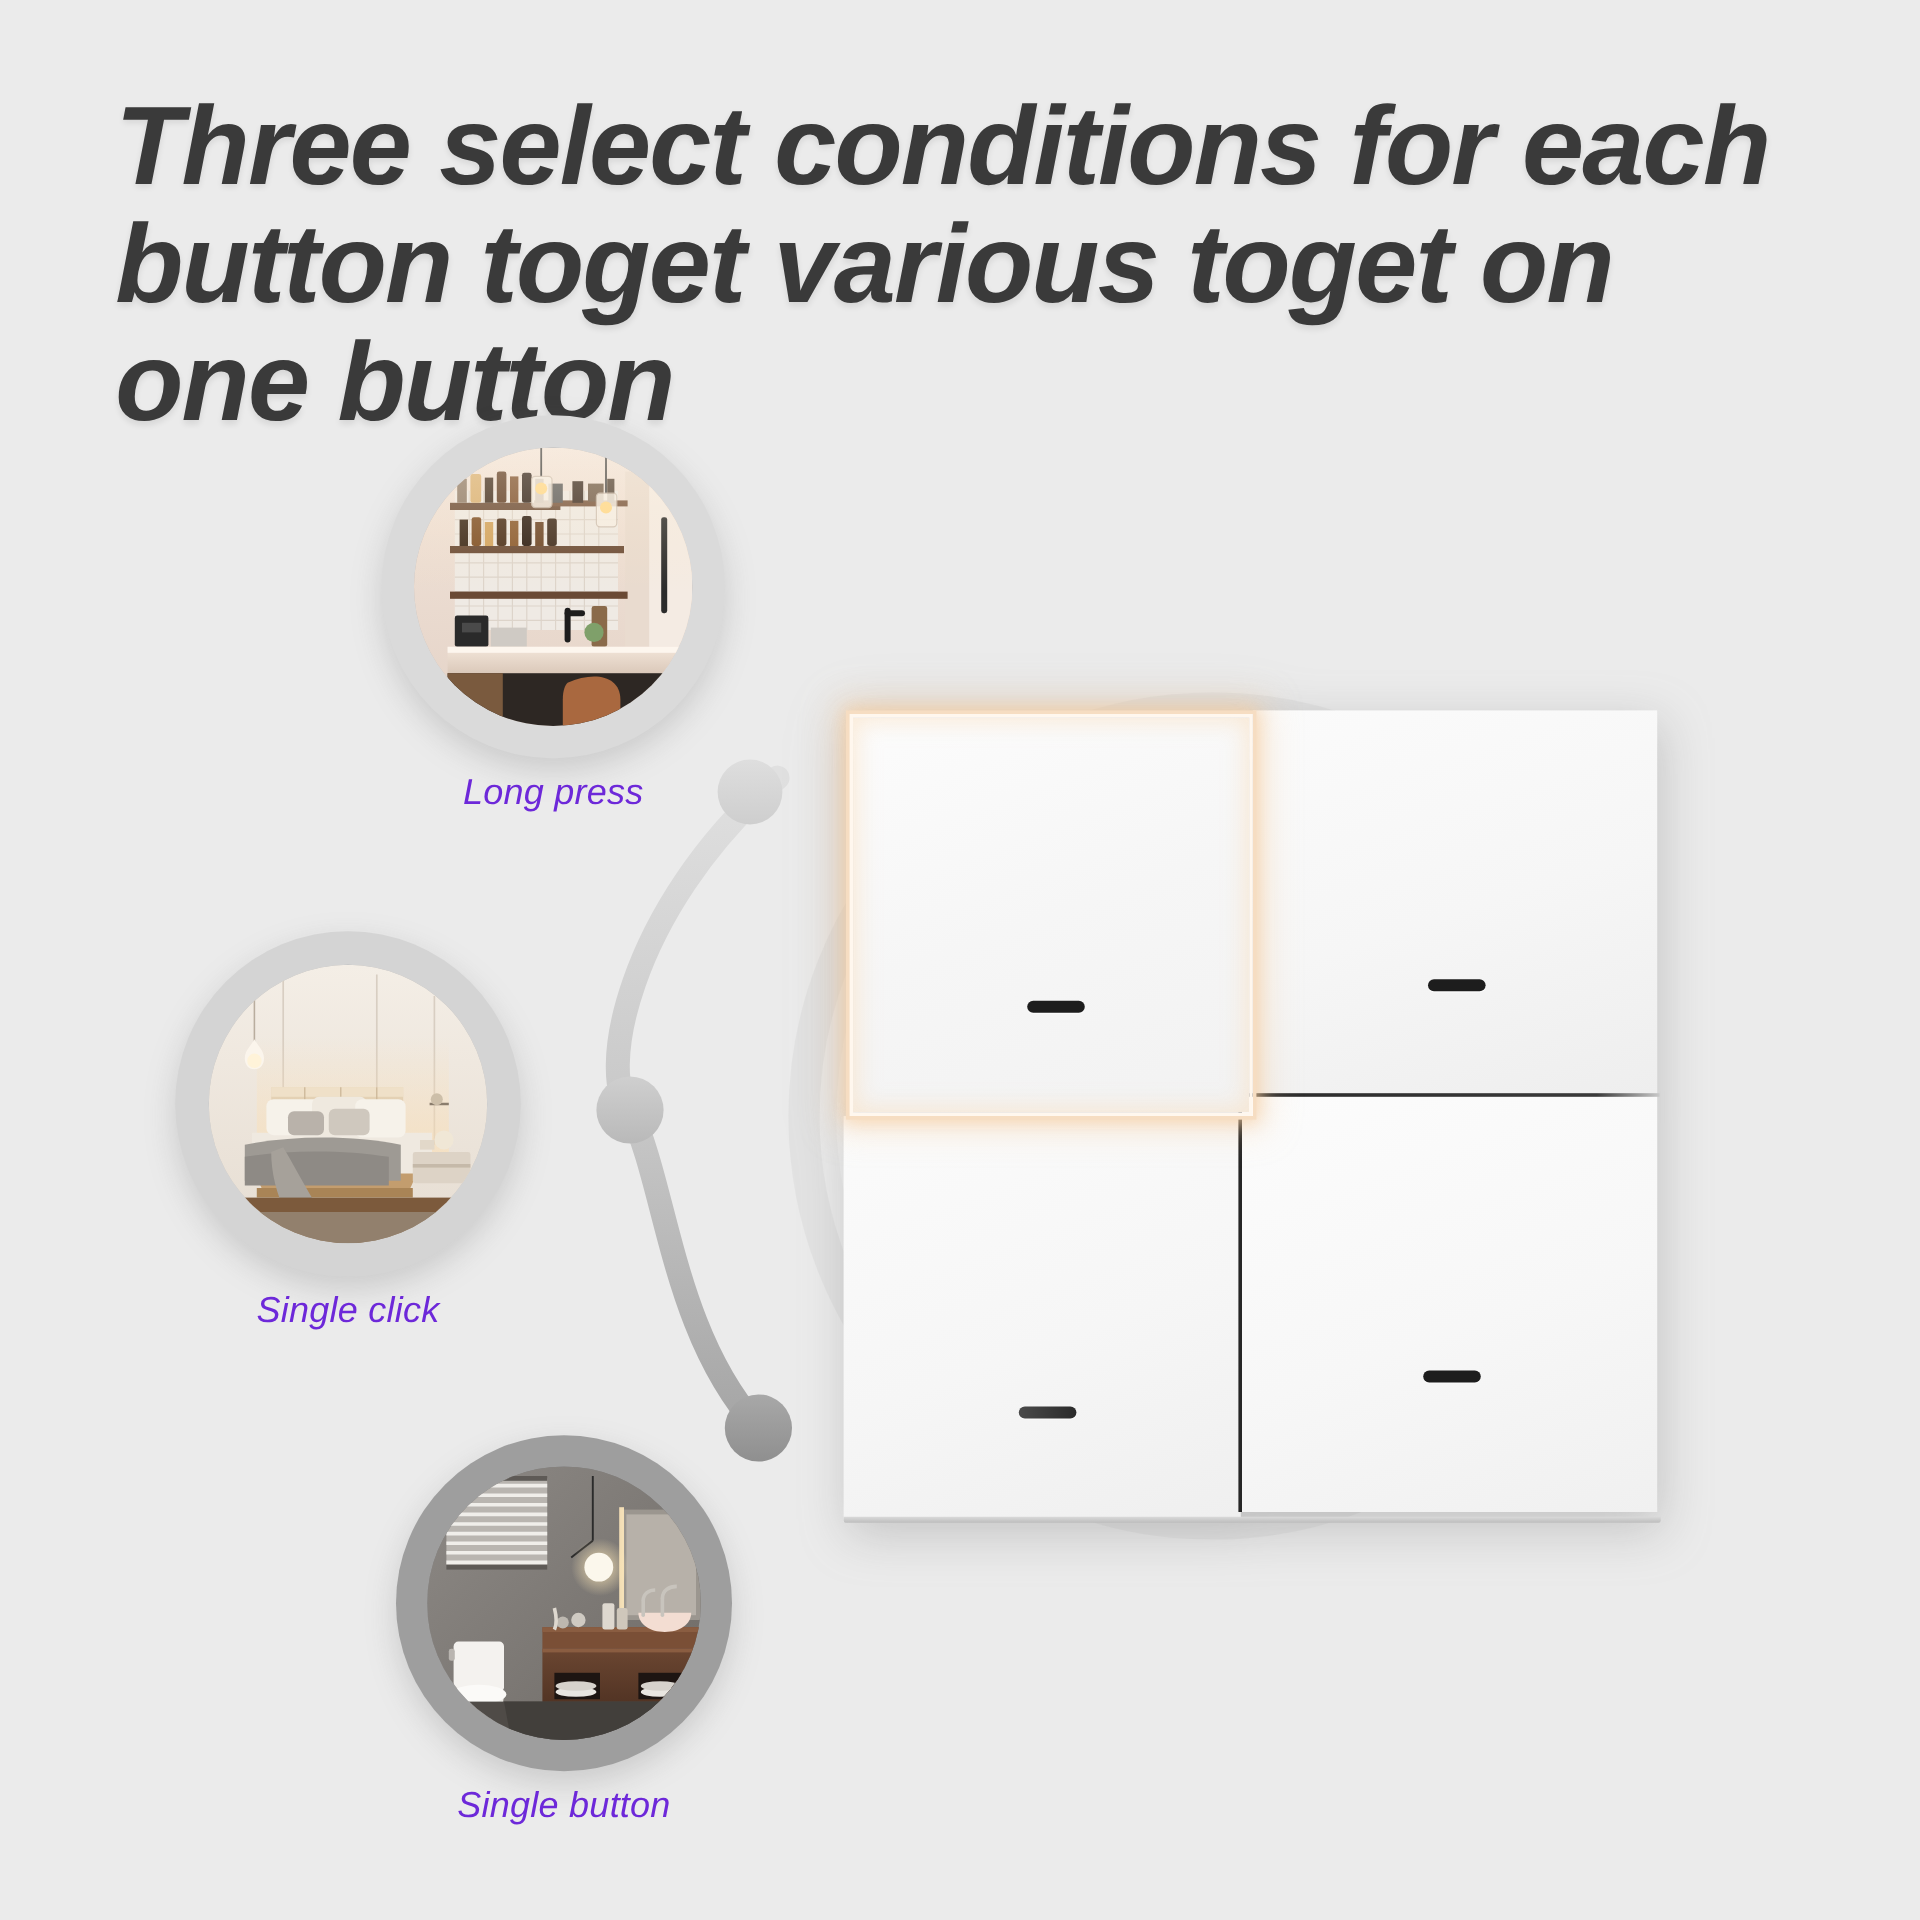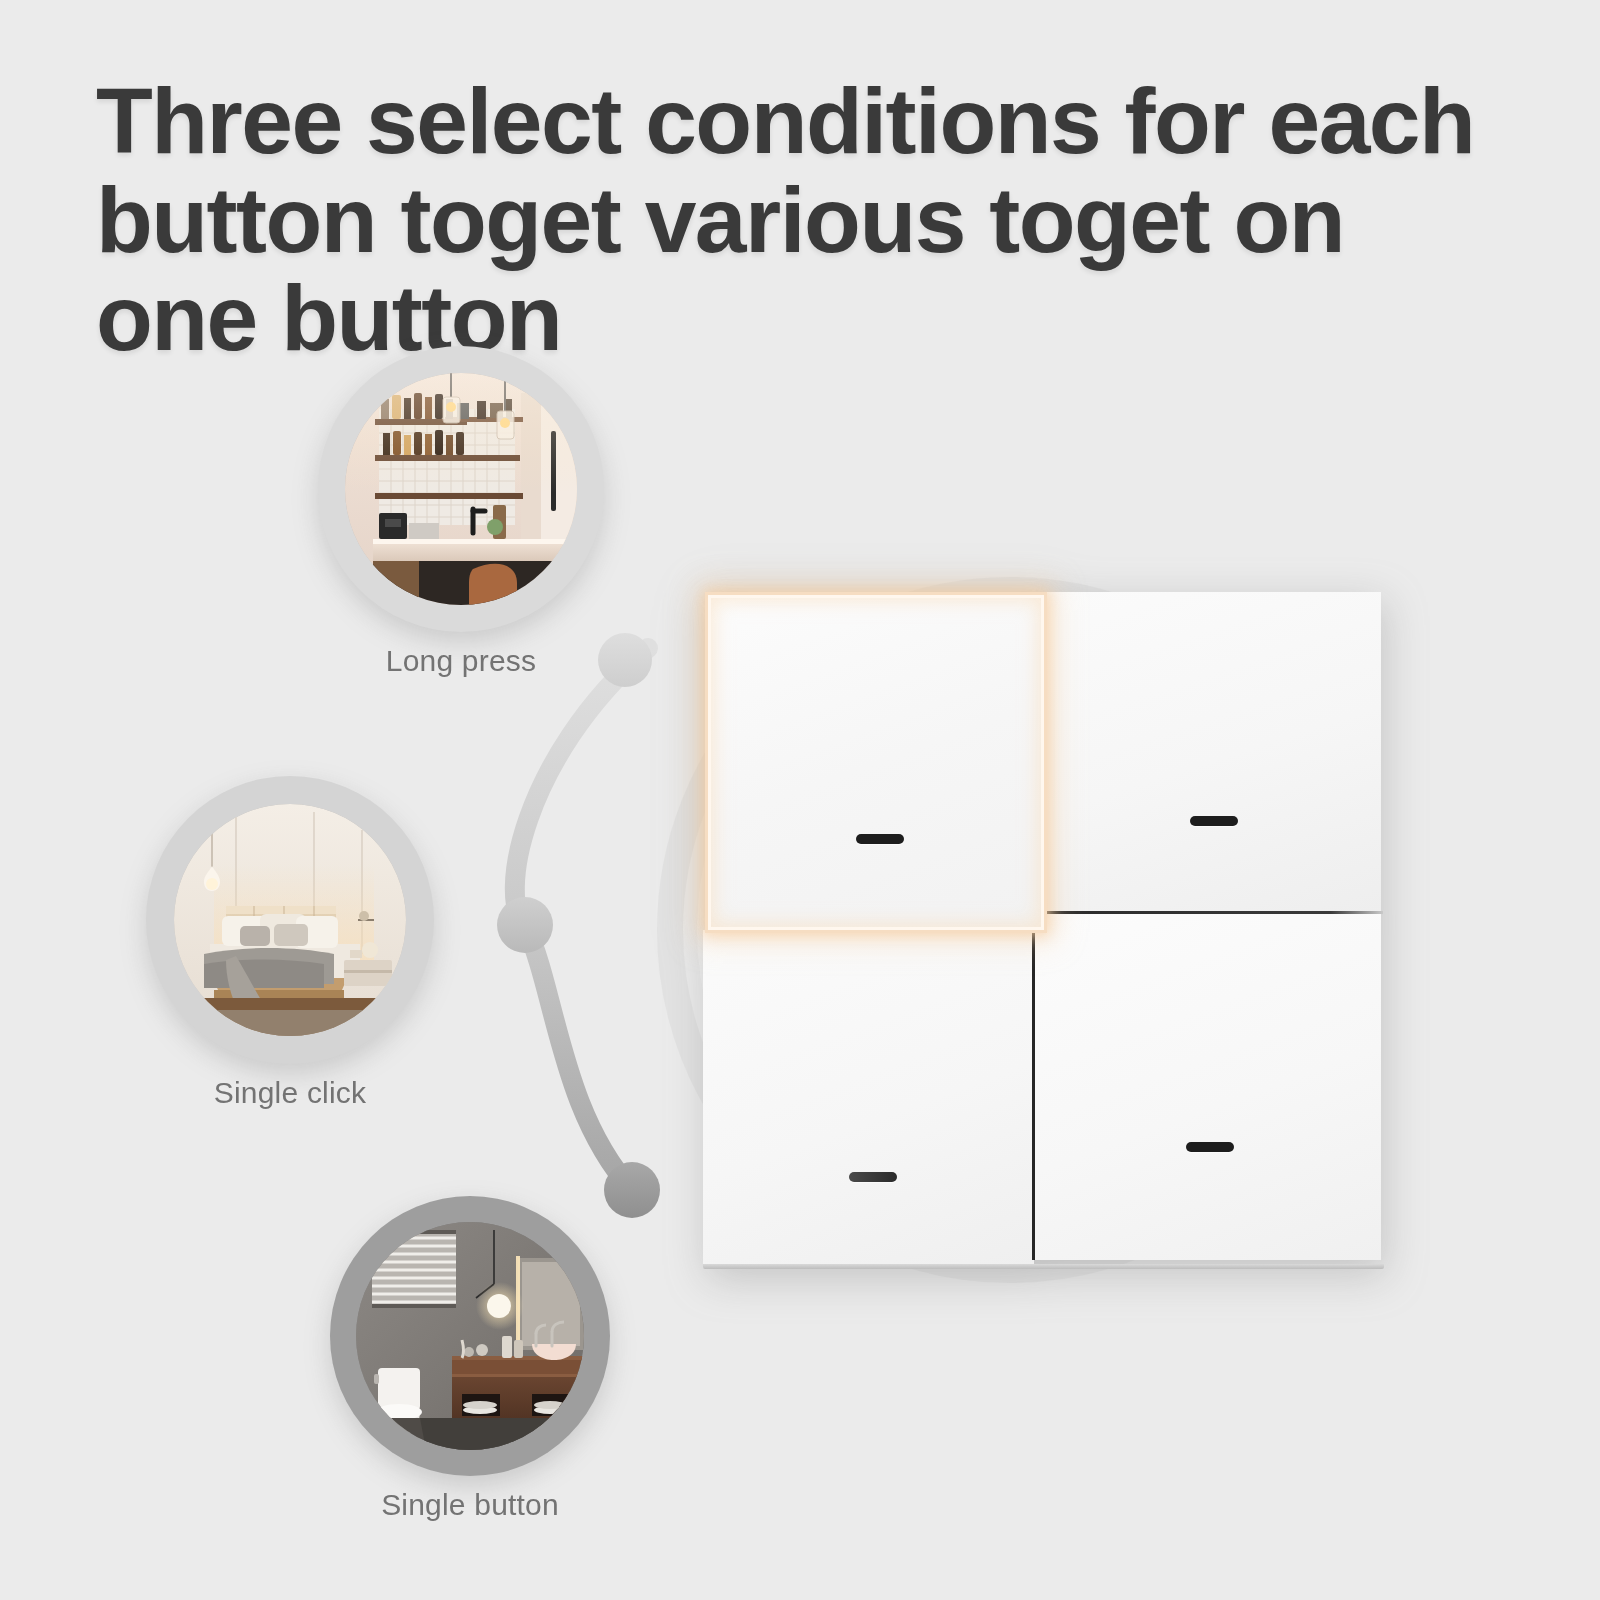--- a/index.html
+++ b/index.html
@@ -10,20 +10,21 @@
   }
   body {
     font-family: "Liberation Sans", sans-serif;
   }
   #stage {
     position: relative;
     width: 1600px;
     height: 1576px;
     background: #ebebeb;
     overflow: hidden;
+    font-style: italic;
   }
 
   
   .headline {
     position: absolute;
     left: 96px;
     top: 72px;
     width: 1420px;
     text-align: right;
     font-family: "Liberation Sans", sans-serif;
@@ -61,21 +62,21 @@
     position: absolute;
     border-radius: 50%;
     overflow: hidden;
     box-shadow: inset 0 4px 14px rgba(0,0,0,0.28);
   }
   .bubble .cap {
     position: absolute;
     width: 100%;
     text-align: center;
     font-size: 30px;
-    color: #737373;
+    color: #6d28d9;
     letter-spacing: .2px;
     white-space: nowrap;
   }
 
   
   #bubble-long-press { left: 318px; top: 346px; width: 286px; }
   #bubble-long-press .ring { width: 286px; height: 286px; background: #dadada; }
   #bubble-long-press .photo { left: 27px; top: 27px; width: 232px; height: 232px; }
   #bubble-long-press .cap { top: 298px; }
 

